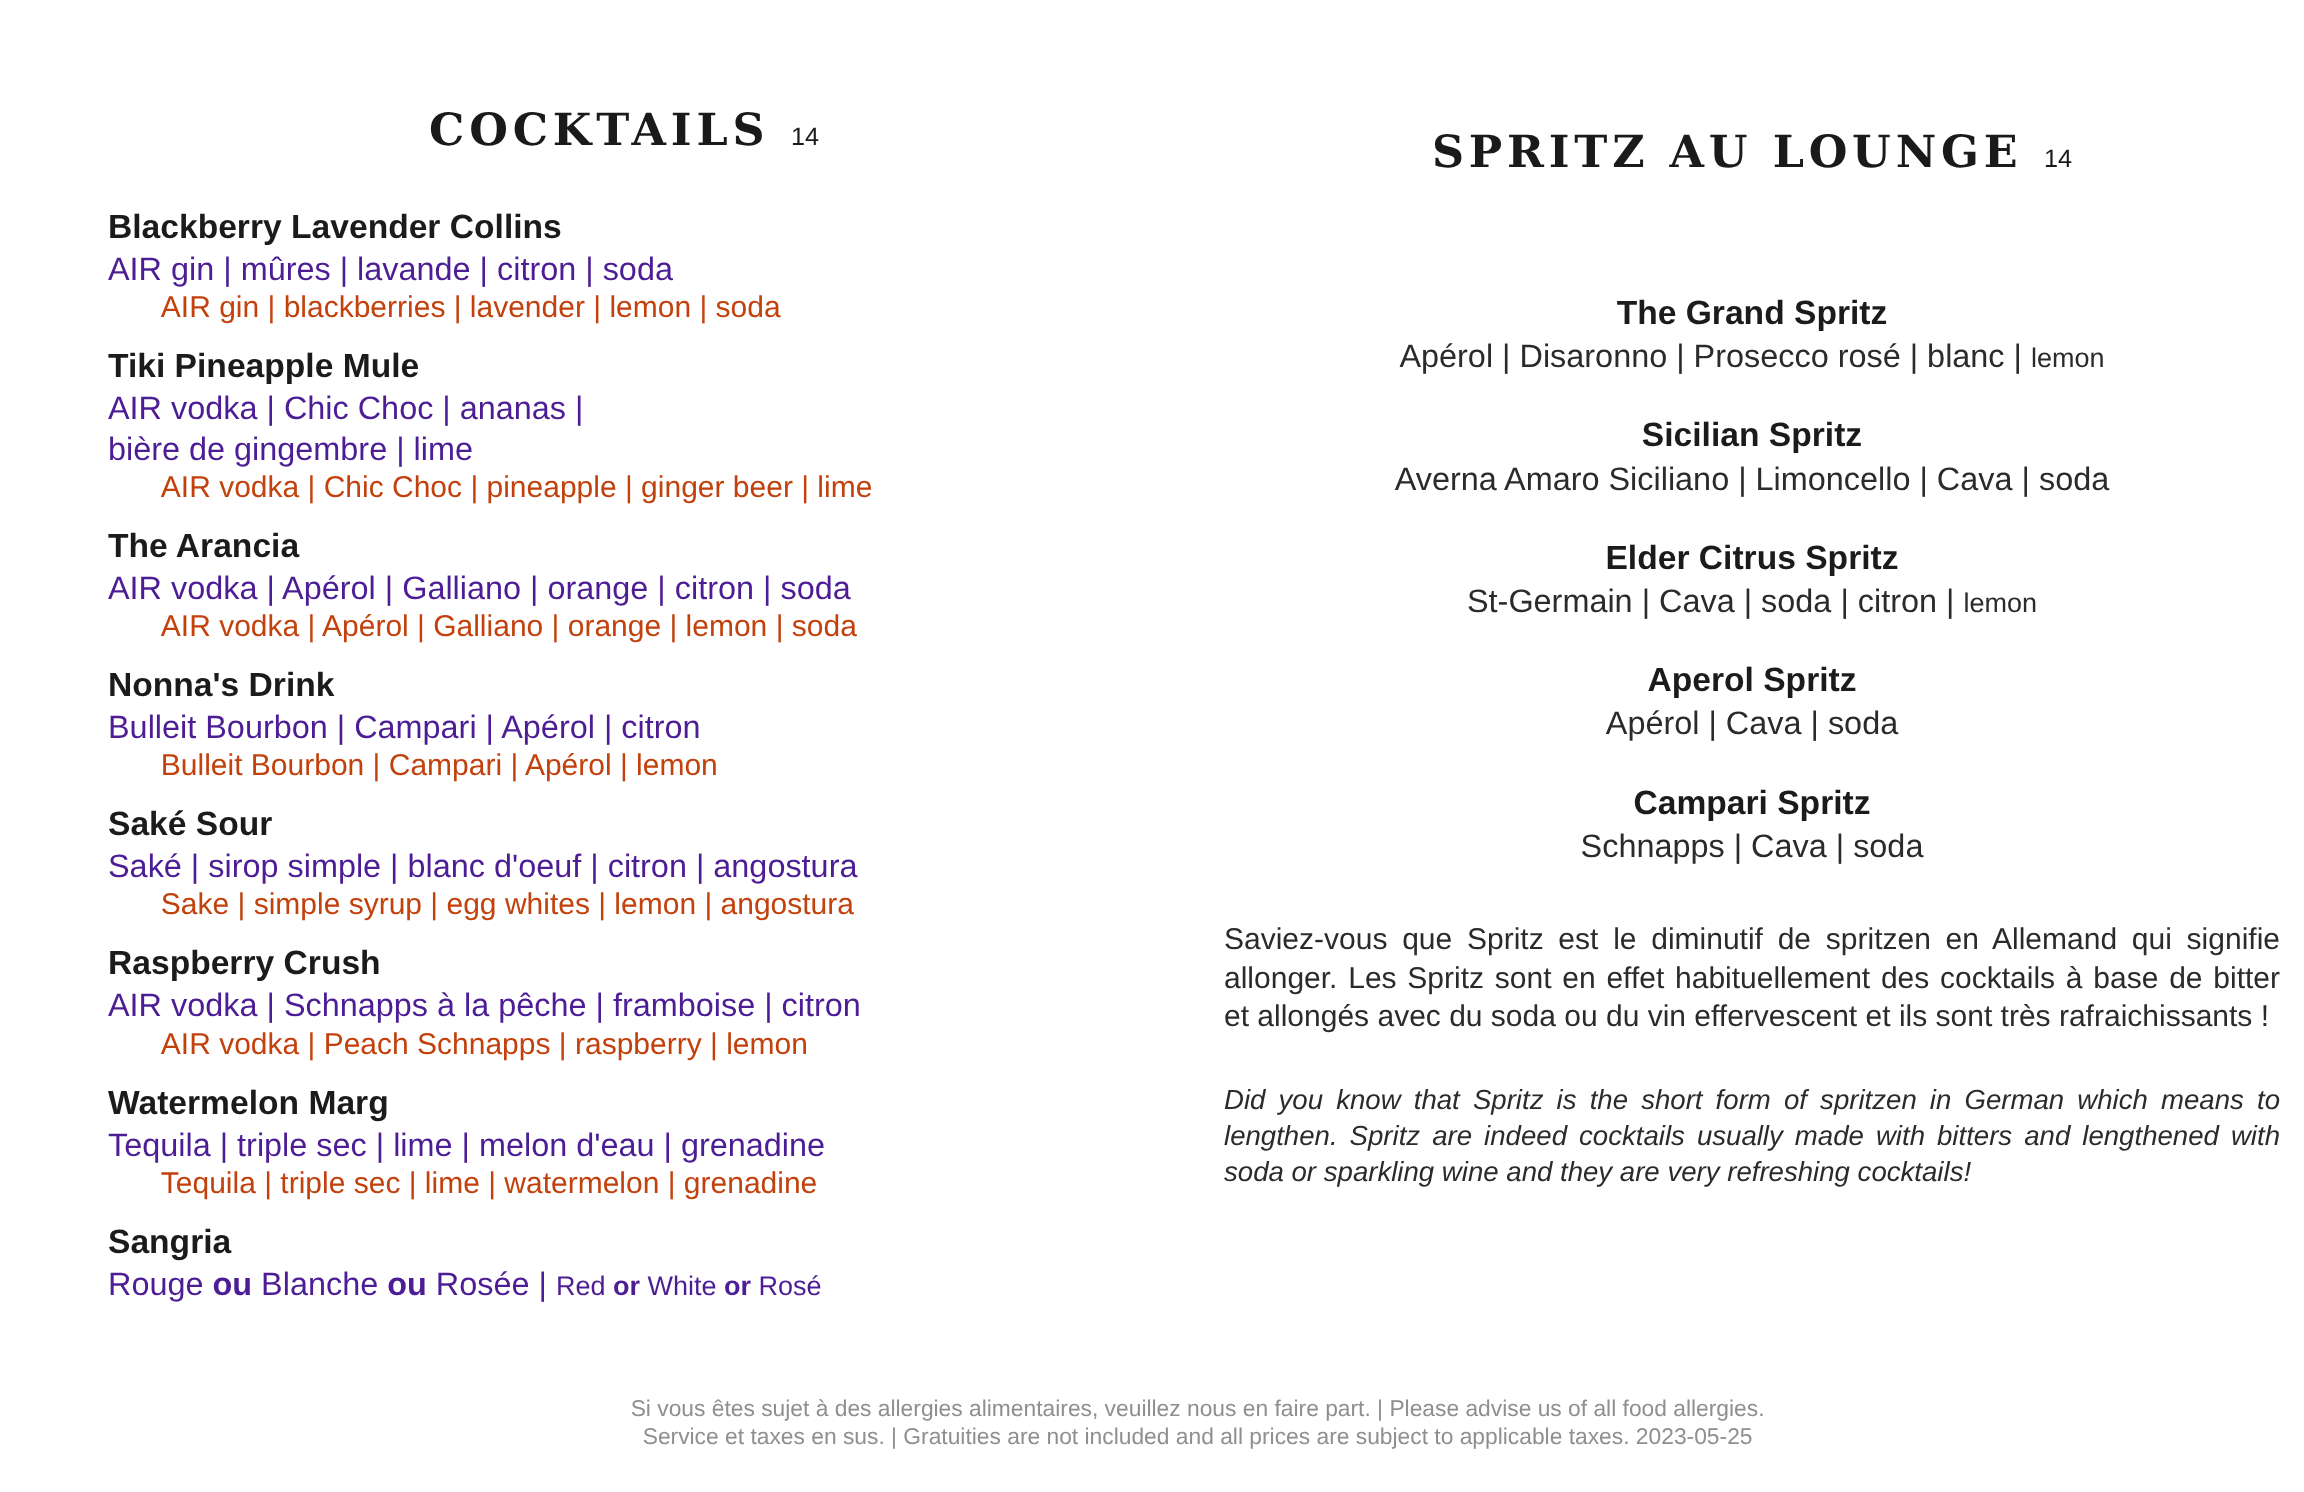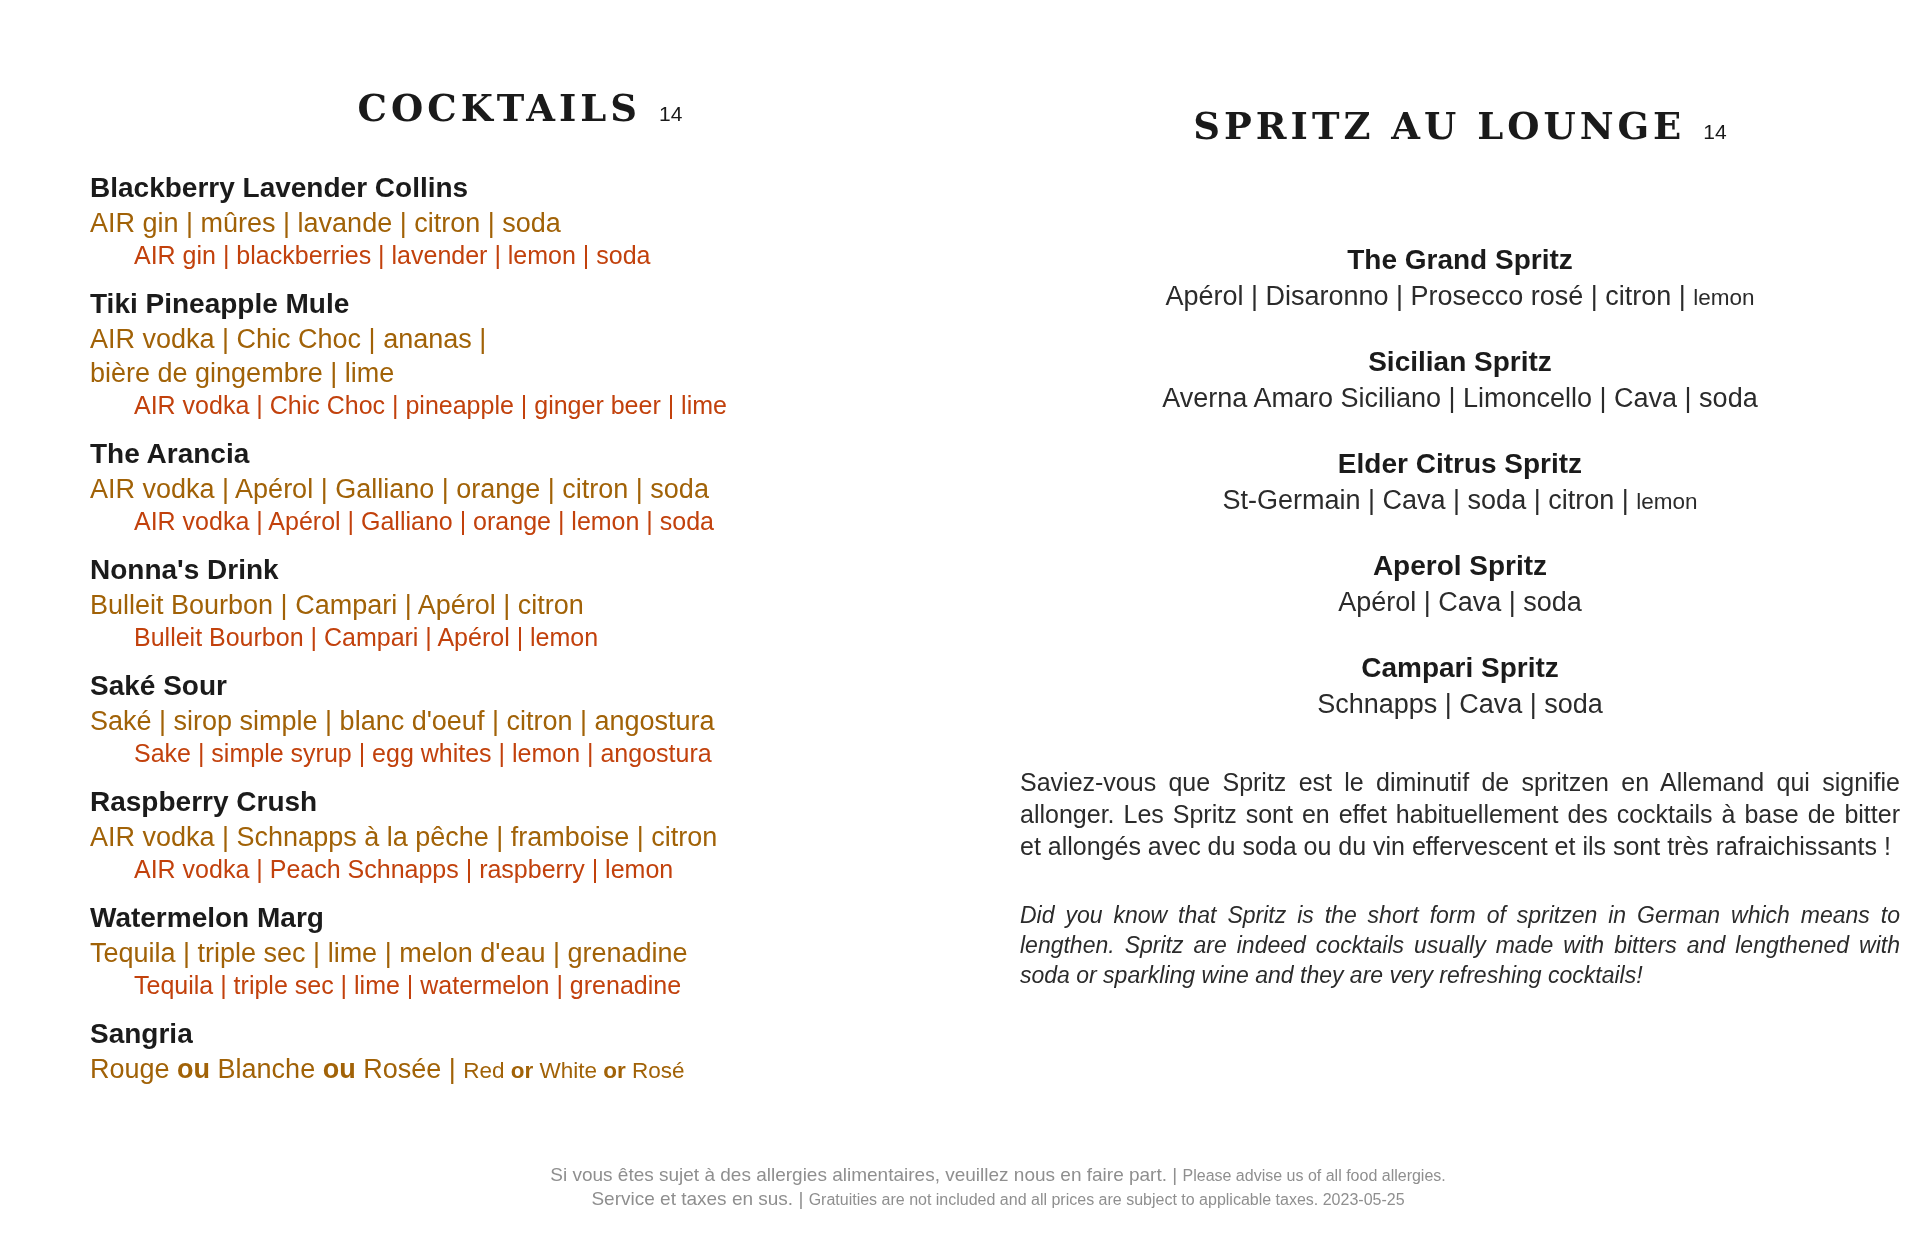--- a/index.html
+++ b/index.html
@@ -49,21 +49,21 @@
   .item { margin-bottom: 16px; }
   .item-name {
     font-weight: 700;
     font-size: 28px;
     line-height: 36px;
     color: #1b1b1b;
   }
   .item-fr {
     font-size: 27px;
     line-height: 34px;
-    color: #a16207;
+    color: #4c1d95;
   }
   .item-en {
     font-size: 25px;
     line-height: 30px;
     color: #c2410c;
     margin-left: 44px;
   }
   .item-fr b, .item-en b { font-weight: 700; }
   .inline-en { font-size: 22.5px; }
 
@@ -114,21 +114,21 @@
     left: 78px;
     top: 1163px;
     width: 1840px;
     text-align: center;
     color: #8f8f8f;
   }
   .footer-line {
     font-size: 19px;
     line-height: 23px;
   }
-  .footer-line .small { font-size: 16px; }
+  .footer-line .small { font-size: 19px; }
 </style>
 </head>
 <body>
 
 <section class="col-left">
   <div class="section-title">
     <span>COCKTAILS</span><span class="price">14</span>
   </div>
 
   <div class="menu-items">
@@ -186,21 +186,21 @@
 
 <section class="col-right">
   <div class="section-title">
     <span>SPRITZ AU LOUNGE</span><span class="price">14</span>
   </div>
 
   <div class="spritz-groups">
 
     <div class="group">
       <div class="group-name">The Grand Spritz</div>
-      <div class="group-desc"><span>Apérol | Disaronno | Prosecco rosé | citron | </span><span class="small">lemon</span></div>
+      <div class="group-desc"><span>Apérol | Disaronno | Prosecco rosé | blanc | </span><span class="small">lemon</span></div>
     </div>
 
     <div class="group">
       <div class="group-name">Sicilian Spritz</div>
       <div class="group-desc"><span>Averna Amaro Siciliano | Limoncello | Cava | soda</span><span class="small"></span></div>
     </div>
 
     <div class="group">
       <div class="group-name">Elder Citrus Spritz</div>
       <div class="group-desc"><span>St-Germain | Cava | soda | citron | </span><span class="small">lemon</span></div>

